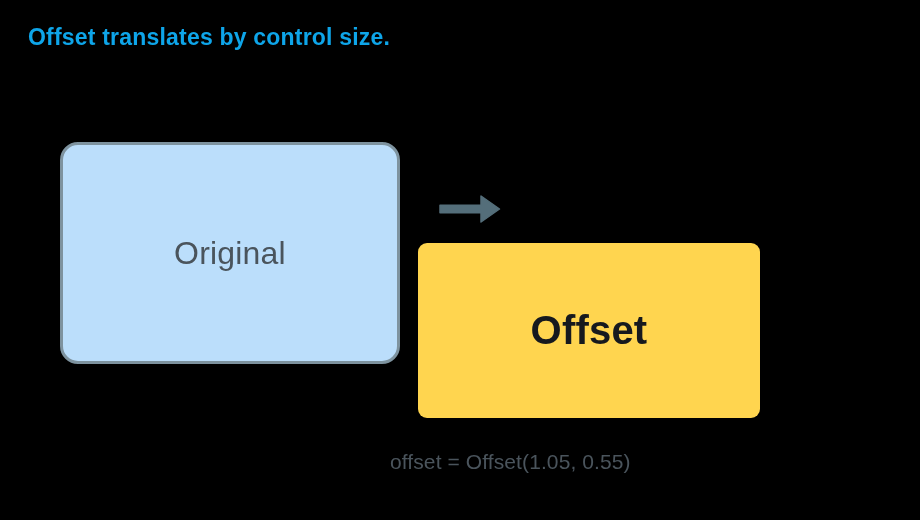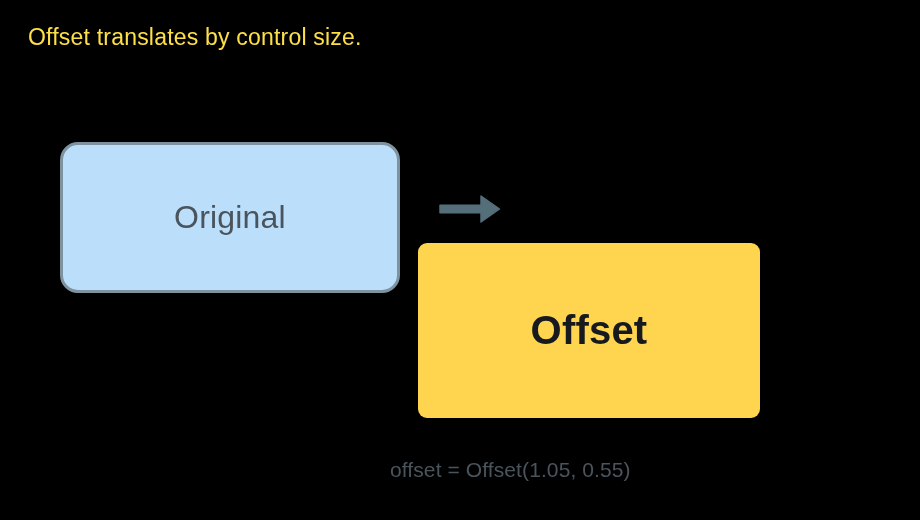--- a/index.html
+++ b/index.html
@@ -17,40 +17,40 @@
     background: #000000;
     overflow: hidden;
   }
 
   
   #title {
     position: absolute;
     left: 28px;
     top: 24px;
     font-size: 23px;
-    font-weight: 400;
+    font-weight: 700;
     letter-spacing: 0.2px;
-    color: #fde047;
+    color: #0ea5e9;
     white-space: nowrap;
   }
 
   
   .box {
     position: absolute;
     box-sizing: border-box;
     display: flex;
     align-items: center;
     justify-content: center;
   }
 
   #box-original {
     left: 60px;
     top: 142px;
     width: 340px;
-    height: 151px;
+    height: 222px;
     background: #bbdefb;
     border: 3px solid #7e939f;
     border-radius: 18px;
   }
   #box-original .box-label {
     font-size: 32px;
     font-weight: 400;
     color: #4a545c;
     letter-spacing: 0.2px;
   }
@@ -83,21 +83,20 @@
   
   #caption {
     position: absolute;
     left: 390px;
     top: 450px;
     font-size: 21px;
     font-weight: 400;
     color: #4a545c;
     letter-spacing: 0.1px;
     white-space: nowrap;
-    margin-top: 8px;
   }
 </style>
 </head>
 <body>
 
 <div id="canvas">
 
   <div id="title">Offset translates by control size.</div>
 
   <div class="box" id="box-original">

